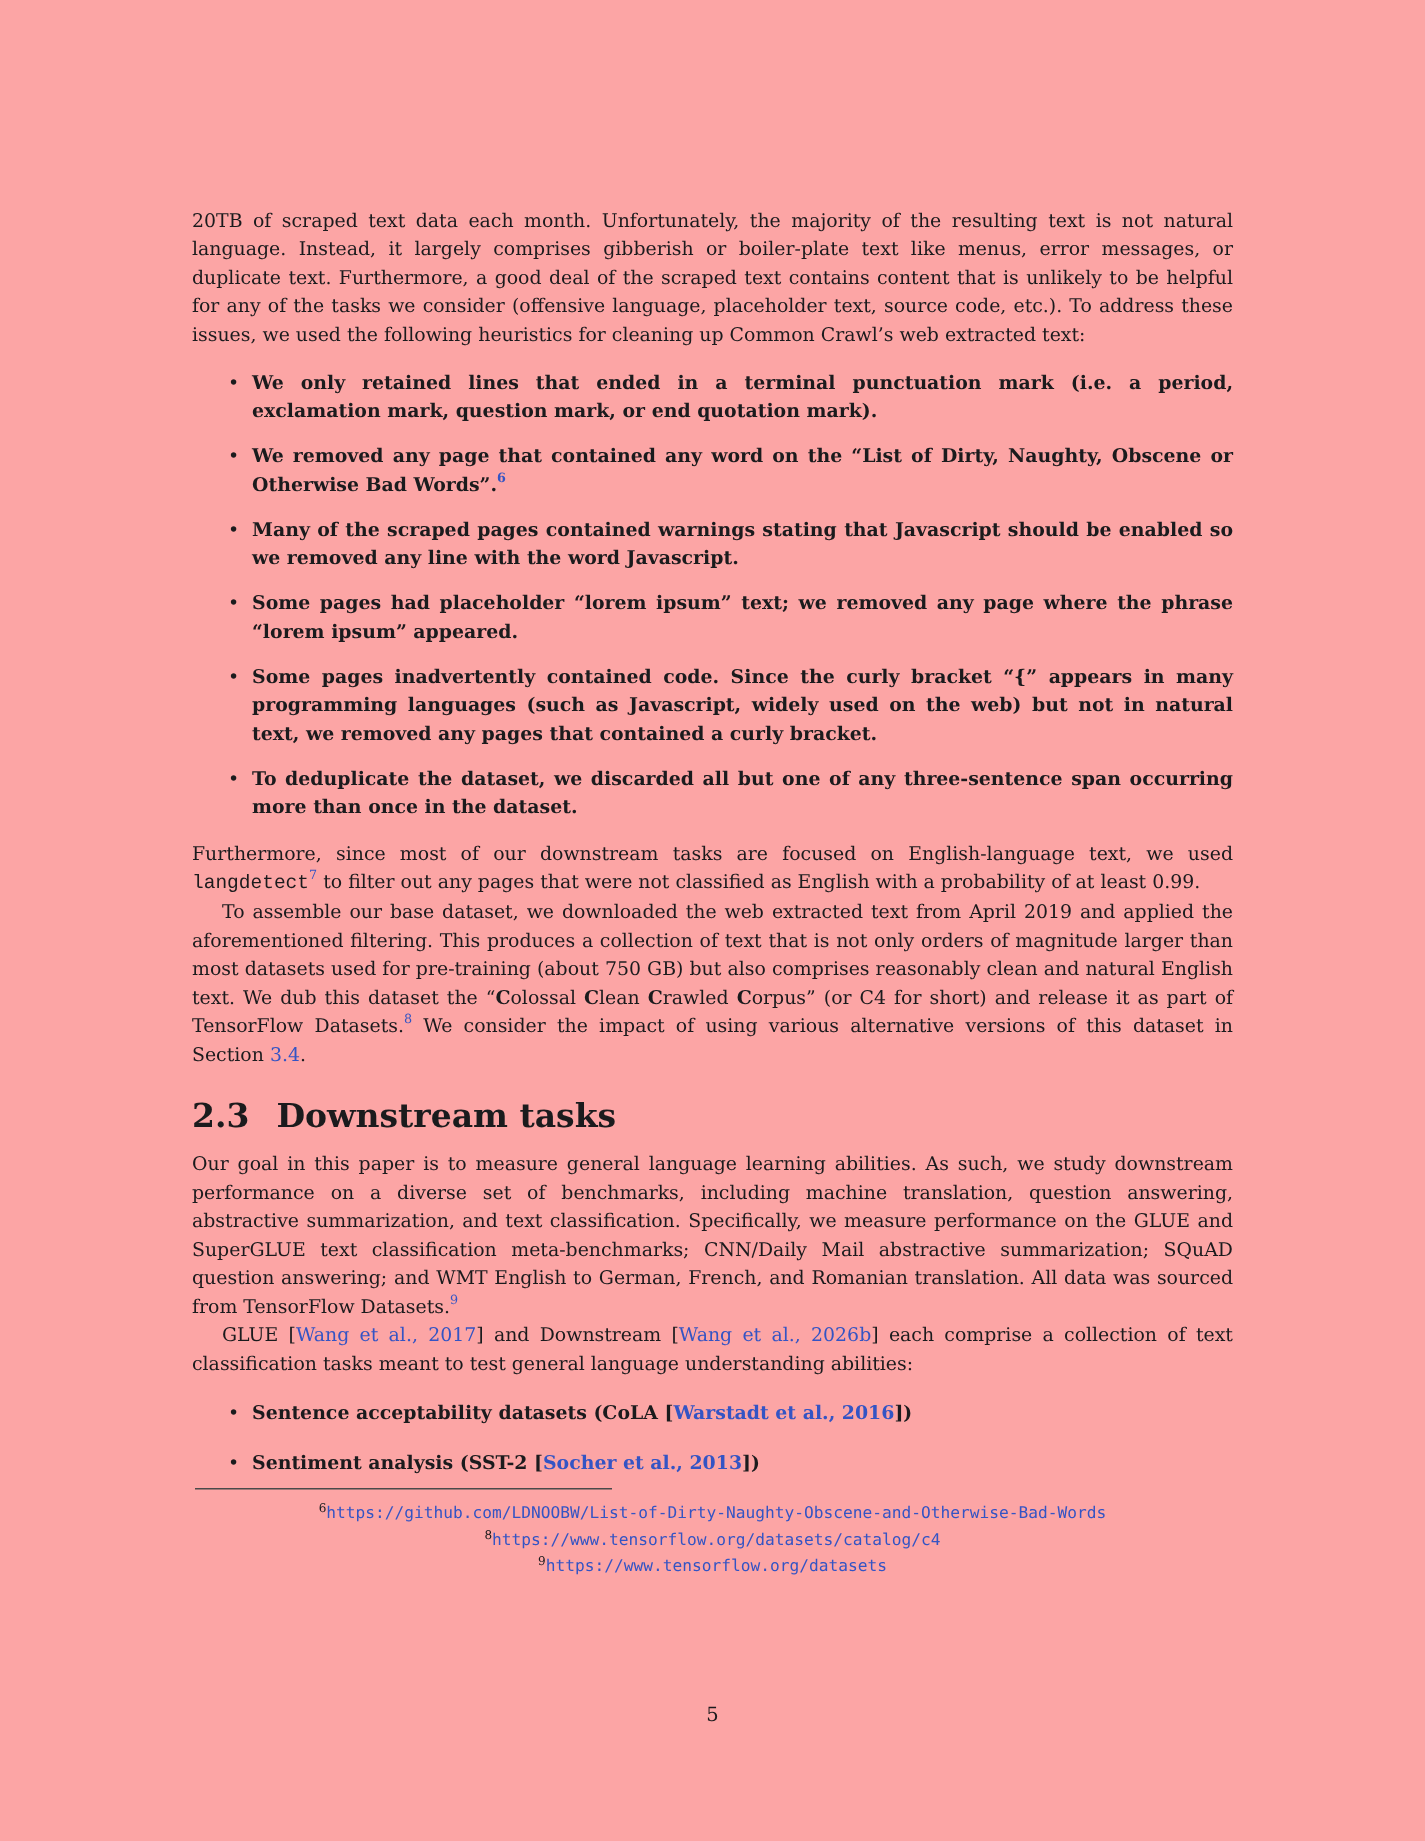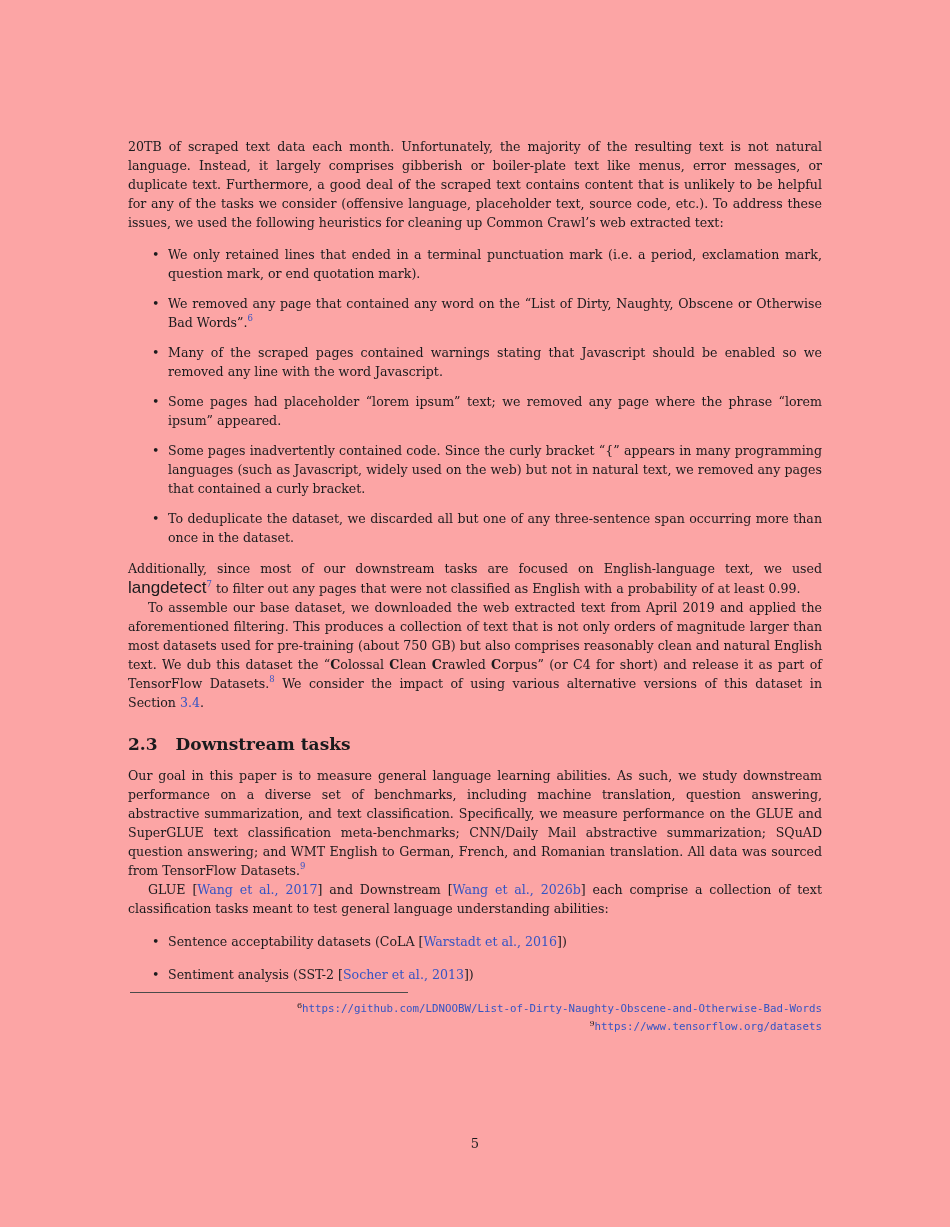--- a/index.html
+++ b/index.html
@@ -23,51 +23,51 @@
   p{margin:0;}
   .indent{text-indent:20px;}
   .mt12{margin-top:12px;}
   .bullet-list{margin:13px 0 0 0;padding:0;list-style:none;}
   .bullet-list li{display:flex;margin-bottom:11px;}
   .bullet-list li:last-child{margin-bottom:0;}
   .bullet-list .dot{
     flex:0 0 16px;margin-left:24px;
     text-align:left;
   }
-  .bullet-list .btxt{flex:1;text-align:justify;}
+  .bullet-list .btxt{flex:1;text-align:justify;font-weight:bold;}
   .lnk{color:#3454c4;}
   .sup{
     font-size:8.5px;
     vertical-align:6px;
     line-height:0;
   }
   .code{
-    font-family:Liberation Sans, sans-serif;
-    font-size:17px;
+    font-family:Liberation Mono, monospace;
+    font-size:13px;
   }
   .b{font-weight:bold;}
   h2{
     margin:22px 0 11px 0;
-    font-size:17px;
+    font-size:22px;
     line-height:21px;
     font-weight:bold;
     text-align:left;
   }
   h2 .secnum{margin-right:18px;}
   .footnotes{margin-top:8px;}
   .fnrule{
     width:278px;height:0;
     border-top:1px solid #4a4a4a;
     margin:0 0 6px 2px;
   }
   .fnline{
     font-family:"DejaVu Sans Mono","Liberation Mono",monospace;
     font-size:10.8px;
     line-height:14.5px;
-    text-align:right;
+    text-align:center;
     white-space:nowrap;
   }
   .fnline .fnum{
     font-family:"DejaVu Serif","Liberation Serif",serif;
     font-size:8px;
     vertical-align:4px;
     color:#1b1b1d;
   }
   .fnline .furl{color:#3454c4;}
   .pageno{
@@ -107,21 +107,21 @@
       <li>
           <span class="dot">•</span>
           <span class="btxt">Some pages inadvertently contained code. Since the curly bracket “{” appears in many programming languages (such as Javascript, widely used on the web) but not in natural text, we removed any pages that contained a curly bracket.</span>
         </li>
       <li>
           <span class="dot">•</span>
           <span class="btxt">To deduplicate the dataset, we discarded all but one of any three-sentence span occurring more than once in the dataset.</span>
         </li>
     </ul>
 
-    <p class="mt12"><span>Additionally, since most of our downstream tasks are focused on English-language text, we used </span><span class="code">langdetect</span><span class="sup lnk">7</span><span> to filter out any pages that were not classified as English with a probability of at least 0.99.</span></p>
+    <p class="mt12"><span>Furthermore, since most of our downstream tasks are focused on English-language text, we used </span><span class="code">langdetect</span><span class="sup lnk">7</span><span> to filter out any pages that were not classified as English with a probability of at least 0.99.</span></p>
 
     <p class="indent"><span>To assemble our base dataset, we downloaded the web extracted text from April 2019 and applied the aforementioned filtering. This produces a collection of text that is not only orders of magnitude larger than most datasets used for pre-training (about 750 GB) but also comprises reasonably clean and natural English text. We dub this dataset the “</span><span class="b">C</span><span>olossal </span><span class="b">C</span><span>lean </span><span class="b">C</span><span>rawled </span><span class="b">C</span><span>orpus</span><span>” (or C4 for short) and release it as part of TensorFlow Datasets.</span><span class="sup lnk">8</span><span>  We consider the impact of using various alternative versions of this dataset in Section </span><span class="lnk">3.4</span><span>.</span></p>
 
     <h2><span class="secnum">2.3</span><span>Downstream tasks</span></h2>
 
     <p><span>Our goal in this paper is to measure general language learning abilities. As such, we study downstream performance on a diverse set of benchmarks, including machine translation, question answering, abstractive summarization, and text classification. Specifically, we measure performance on the GLUE and SuperGLUE text classification meta-benchmarks; CNN/Daily Mail abstractive summarization; SQuAD question answering; and WMT English to German, French, and Romanian translation. All data was sourced from TensorFlow Datasets.</span><span class="sup lnk">9</span></p>
 
     <p class="indent"><span>GLUE [</span><span class="lnk">Wang et al., 2017</span><span>] and Downstream [</span><span class="lnk">Wang et al., 2026b</span><span>] each comprise a collection of text classification tasks meant to test general language understanding abilities:</span></p>
 
     <ul class="bullet-list" style="margin-top:14px;">
@@ -131,19 +131,20 @@
         </li>
       <li>
           <span class="dot">•</span>
           <span class="btxt"><span>Sentiment analysis (SST-2 [</span><span class="lnk">Socher et al., 2013</span><span>])</span></span>
         </li>
     </ul>
 
     <div class="footnotes">
       <div class="fnrule"></div>
       <div class="fnline"><span class="fnum">6</span><span class="furl">https://github.com/LDNOOBW/List-of-Dirty-Naughty-Obscene-and-Otherwise-Bad-Words</span></div>
+      <div class="fnline"><span class="fnum">8</span><span class="furl">https://www.tensorflow.org/datasets/catalog/c4</span></div>
       <div class="fnline"><span class="fnum">9</span><span class="furl">https://www.tensorflow.org/datasets</span></div>
     </div>
 
   </div>
 
   <div class="pageno">5</div>
 </div>
 
 </body></html>

